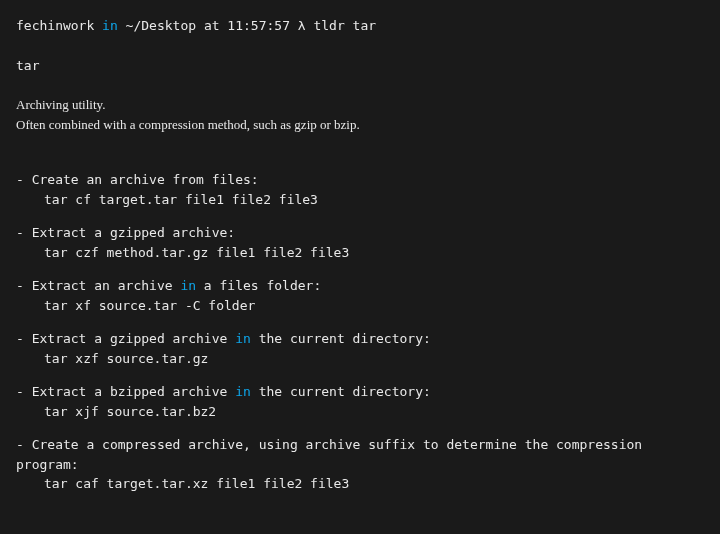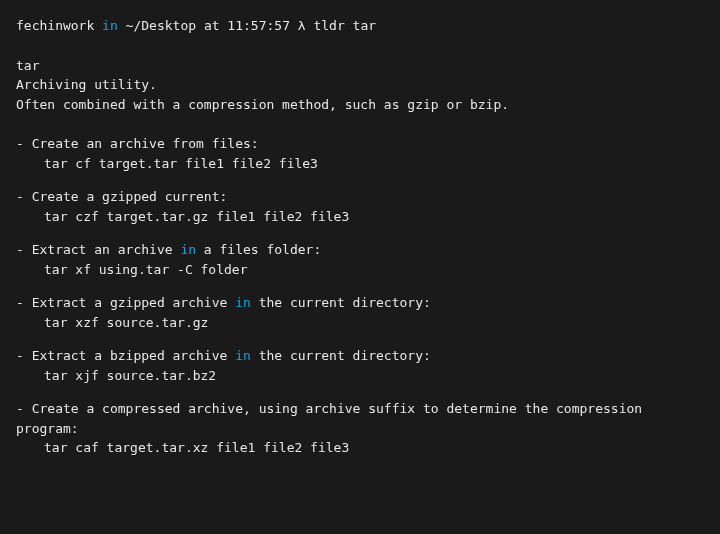--- a/index.html
+++ b/index.html
@@ -19,23 +19,25 @@
       overflow: hidden;
       font-weight: 500;
     }
     .prompt-line {
       margin-bottom: 20px;
     }
     .keyword {
       color: #0ea5e9;
     }
     .title {
+      margin-bottom: 20px;
     }
     .description {
-      margin-bottom: 20px;
+      margin-bottom: 36px;
+      font-family: Liberation Serif, serif;
     }
     .example {
       margin-bottom: 14px;
     }
     .example-desc {
       display: block;
     }
     .example-cmd {
       display: block;
       padding-left: 28px;
@@ -64,26 +66,26 @@
   <div>Archiving utility.</div>
   <div>Often combined with a compression method, such as gzip or bzip.</div>
 </div>
 
 <div>
   <div class="example">
     <span class="example-desc"><span class="inline">- Create an archive from files:</span><span class="inline keyword"></span><span class="inline"></span></span>
     <span class="example-cmd">tar cf target.tar file1 file2 file3</span>
   </div>
   <div class="example">
-    <span class="example-desc"><span class="inline">- Create a gzipped current:</span><span class="inline keyword"></span><span class="inline"></span></span>
-    <span class="example-cmd">tar czf target.tar.gz file1 file2 file3</span>
+    <span class="example-desc"><span class="inline">- Extract a gzipped archive:</span><span class="inline keyword"></span><span class="inline"></span></span>
+    <span class="example-cmd">tar czf method.tar.gz file1 file2 file3</span>
   </div>
   <div class="example">
     <span class="example-desc"><span class="inline">- Extract an archive </span><span class="inline keyword">in</span><span class="inline"> a files folder:</span></span>
-    <span class="example-cmd">tar xf using.tar -C folder</span>
+    <span class="example-cmd">tar xf source.tar -C folder</span>
   </div>
   <div class="example">
     <span class="example-desc"><span class="inline">- Extract a gzipped archive </span><span class="inline keyword">in</span><span class="inline"> the current directory:</span></span>
     <span class="example-cmd">tar xzf source.tar.gz</span>
   </div>
   <div class="example">
     <span class="example-desc"><span class="inline">- Extract a bzipped archive </span><span class="inline keyword">in</span><span class="inline"> the current directory:</span></span>
     <span class="example-cmd">tar xjf source.tar.bz2</span>
   </div>
   <div class="example">

